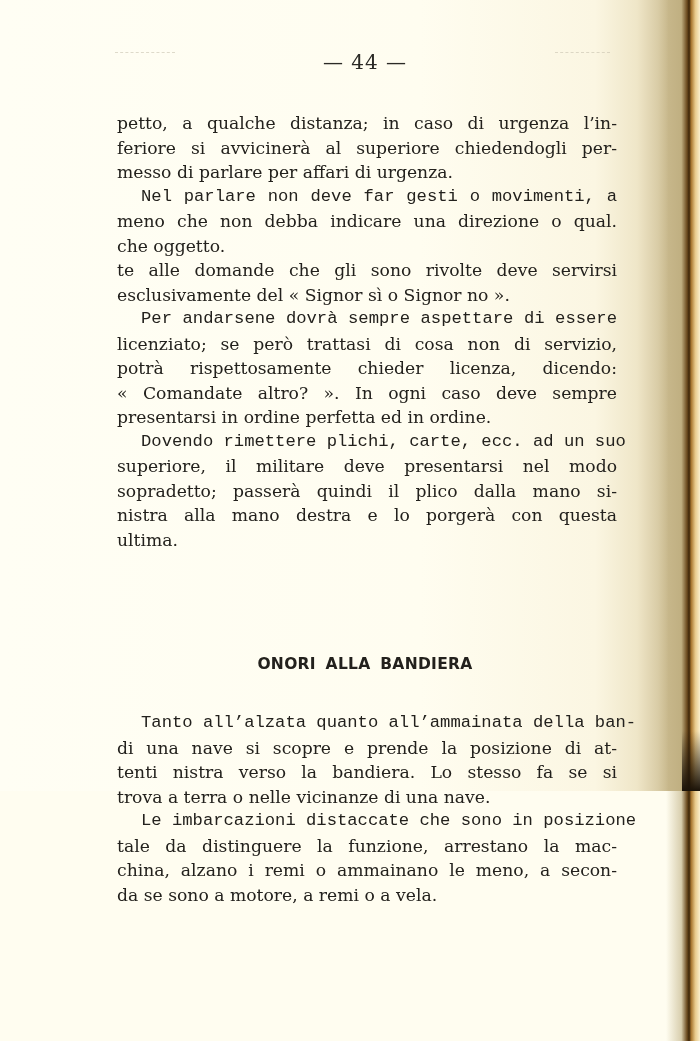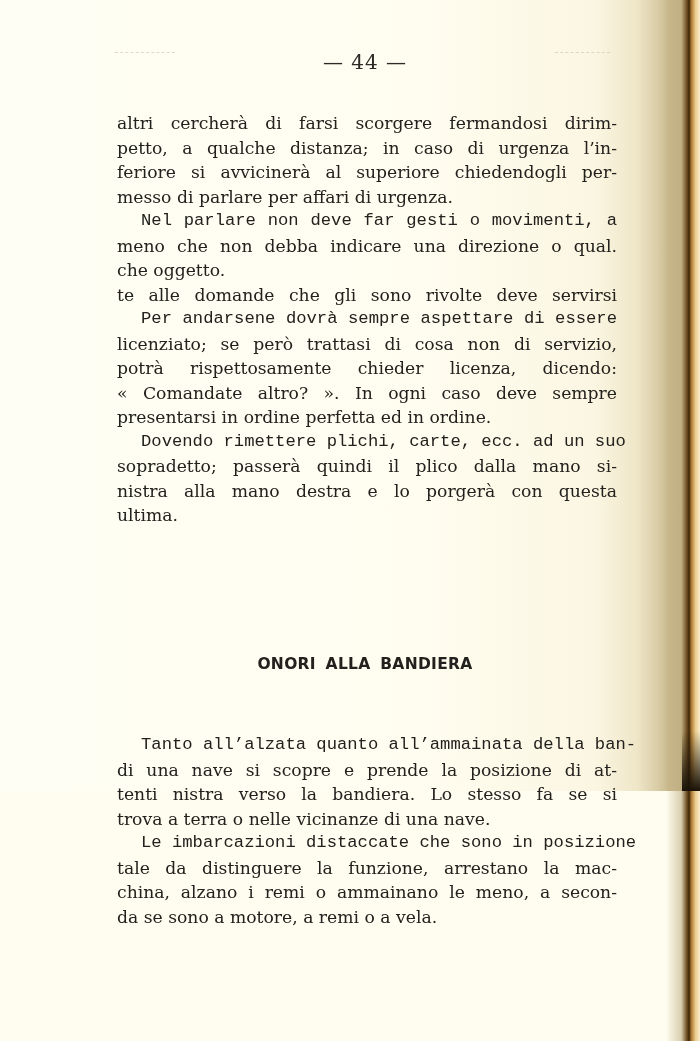--- a/index.html
+++ b/index.html
@@ -76,21 +76,21 @@
       white-space: nowrap;
     }
     .text-block .line.last {
       text-align-last: left;
     }
     .text-block .line.indent {
       padding-left: 24px;
       font-family: Liberation Mono, monospace;
     }
     .block-1 { top: 111px; }
-    .block-2 { top: 733px; }
+    .block-2 { top: 711px; }
     .section-heading {
       position: absolute;
       top: 655px;
       left: 0;
       width: 730px;
       text-align: center;
       font-family: "DejaVu Sans", sans-serif;
       font-weight: bold;
       font-size: 15.5px;
       letter-spacing: 0.3px;
@@ -103,46 +103,47 @@
 
 <div class="page">
   <div class="top-rule-left"></div>
   <div class="top-rule-right"></div>
 
   <div class="page-number">— 44 —</div>
 
   <div class="text-block block-1">
 
     <p>
-      <span class="line">altri cercherà di farsi scorgere fermandosi dirim-</span>
       <span class="line">petto, a qualche distanza; in caso di urgenza l’in-</span>
       <span class="line">feriore si avvicinerà al superiore chiedendogli per-</span>
       <span class="line last">messo di parlare per affari di urgenza.</span>
     </p>
 
     <p>
       <span class="line indent">Nel parlare non deve far gesti o movimenti, a</span>
       <span class="line">meno che non debba indicare una direzione o qual.</span>
       <span class="line last">che oggetto.</span>
     </p>
 
     <p>
       <span class="line">te alle domande che gli sono rivolte deve servirsi</span>
+      <span class="line last">esclusivamente del « Signor sì o Signor no ».</span>
     </p>
 
     <p>
       <span class="line indent">Per andarsene dovrà sempre aspettare di essere</span>
       <span class="line">licenziato; se però trattasi di cosa non di servizio,</span>
       <span class="line">potrà rispettosamente chieder licenza, dicendo:</span>
       <span class="line">« Comandate altro? ». In ogni caso deve sempre</span>
       <span class="line last">presentarsi in ordine perfetta ed in ordine.</span>
     </p>
 
     <p>
       <span class="line indent">Dovendo rimettere plichi, carte, ecc. ad un suo</span>
+      <span class="line">superiore, il militare deve presentarsi nel modo</span>
       <span class="line">sopradetto; passerà quindi il plico dalla mano si-</span>
       <span class="line">nistra alla mano destra e lo porgerà con questa</span>
       <span class="line last">ultima.</span>
     </p>
   </div>
 
   <div class="section-heading">ONORI ALLA BANDIERA</div>
 
   <div class="text-block block-2">
 

